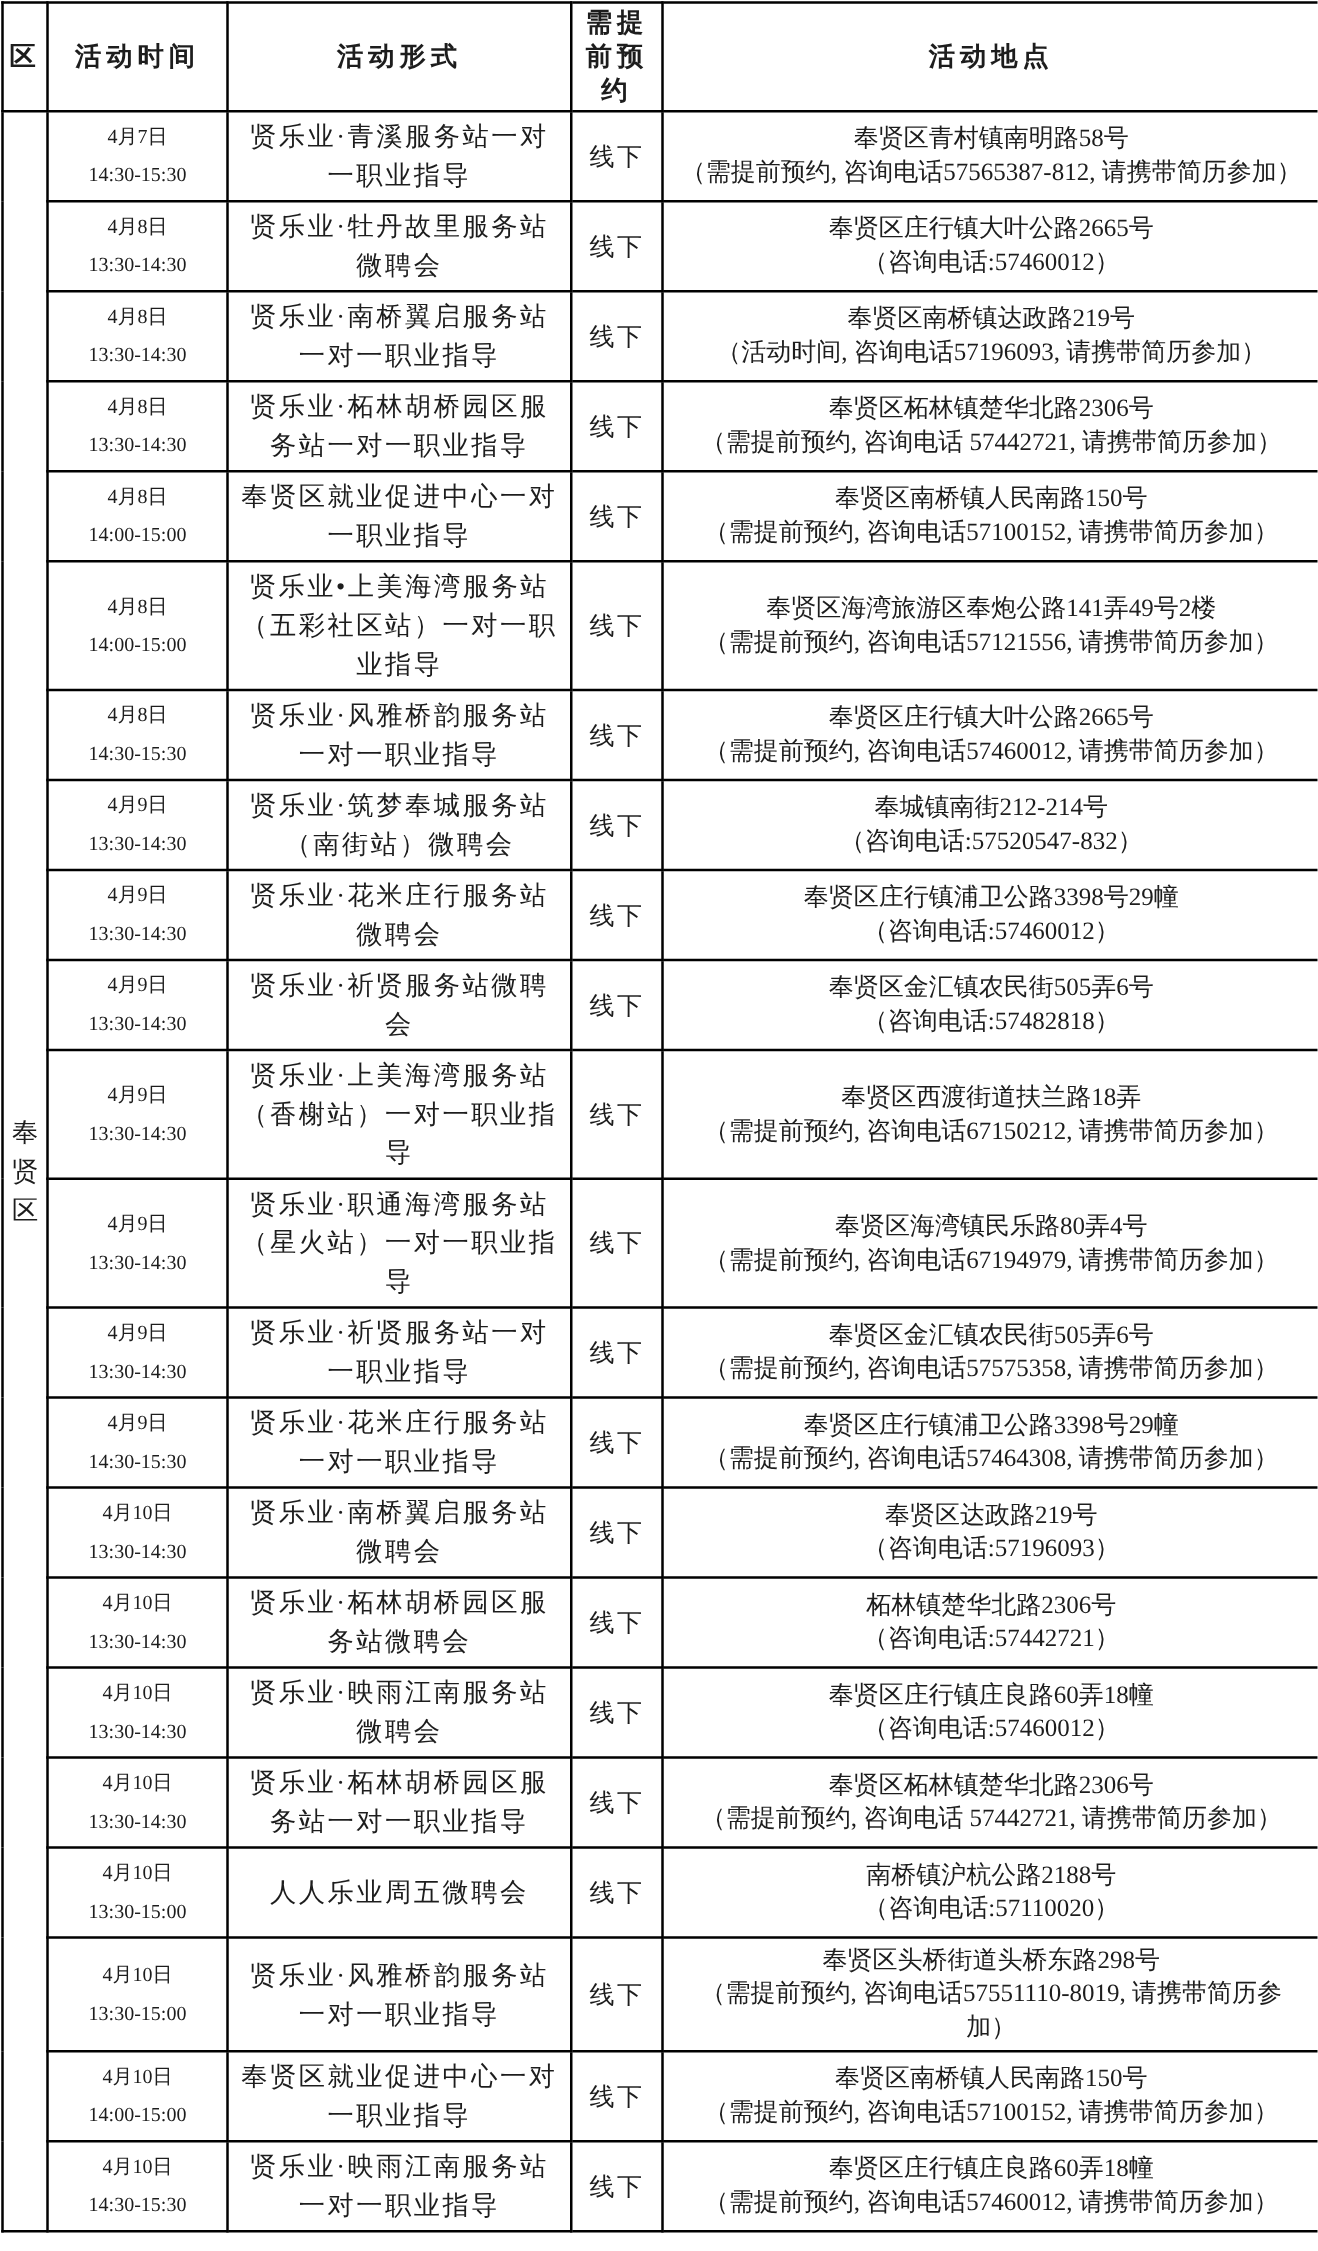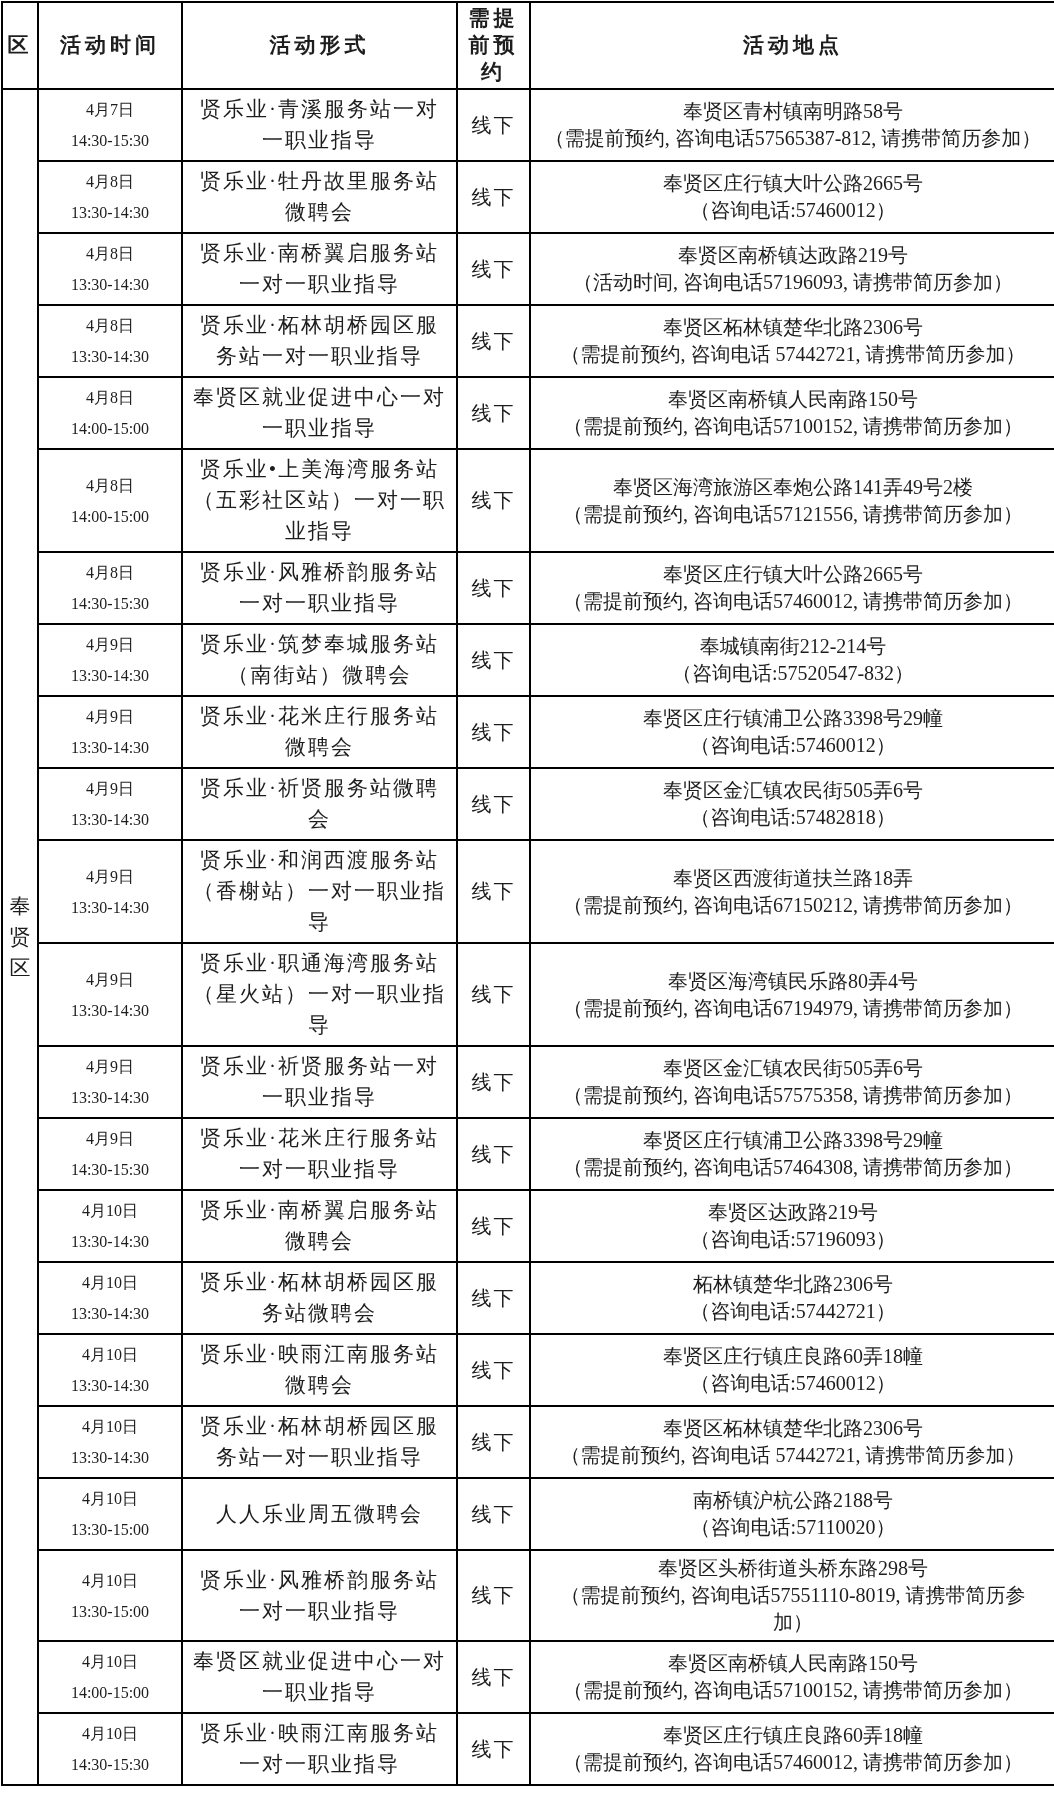--- a/index.html
+++ b/index.html
@@ -206,21 +206,21 @@
     <td class="location-cell">
       <div>奉贤区金汇镇农民街505弄6号</div>
       <div>（咨询电话:57482818）</div>
     </td>
   </tr>
         <tr>
     <td class="time-cell">
       <div>4月9日</div>
       <div>13:30-14:30</div>
     </td>
-    <td class="theme-cell">贤乐业·和润西渡服务站（香榭站）一对一职业指导</td>
+    <td class="theme-cell">贤乐业·上美海湾服务站（香榭站）一对一职业指导</td>
     <td class="format-cell">线下</td>
     <td class="location-cell">
       <div>奉贤区西渡街道扶兰路18弄</div>
       <div>（需提前预约, 咨询电话67150212, 请携带简历参加）</div>
     </td>
   </tr>
         <tr>
     <td class="time-cell">
       <div>4月9日</div>
       <div>13:30-14:30</div>

